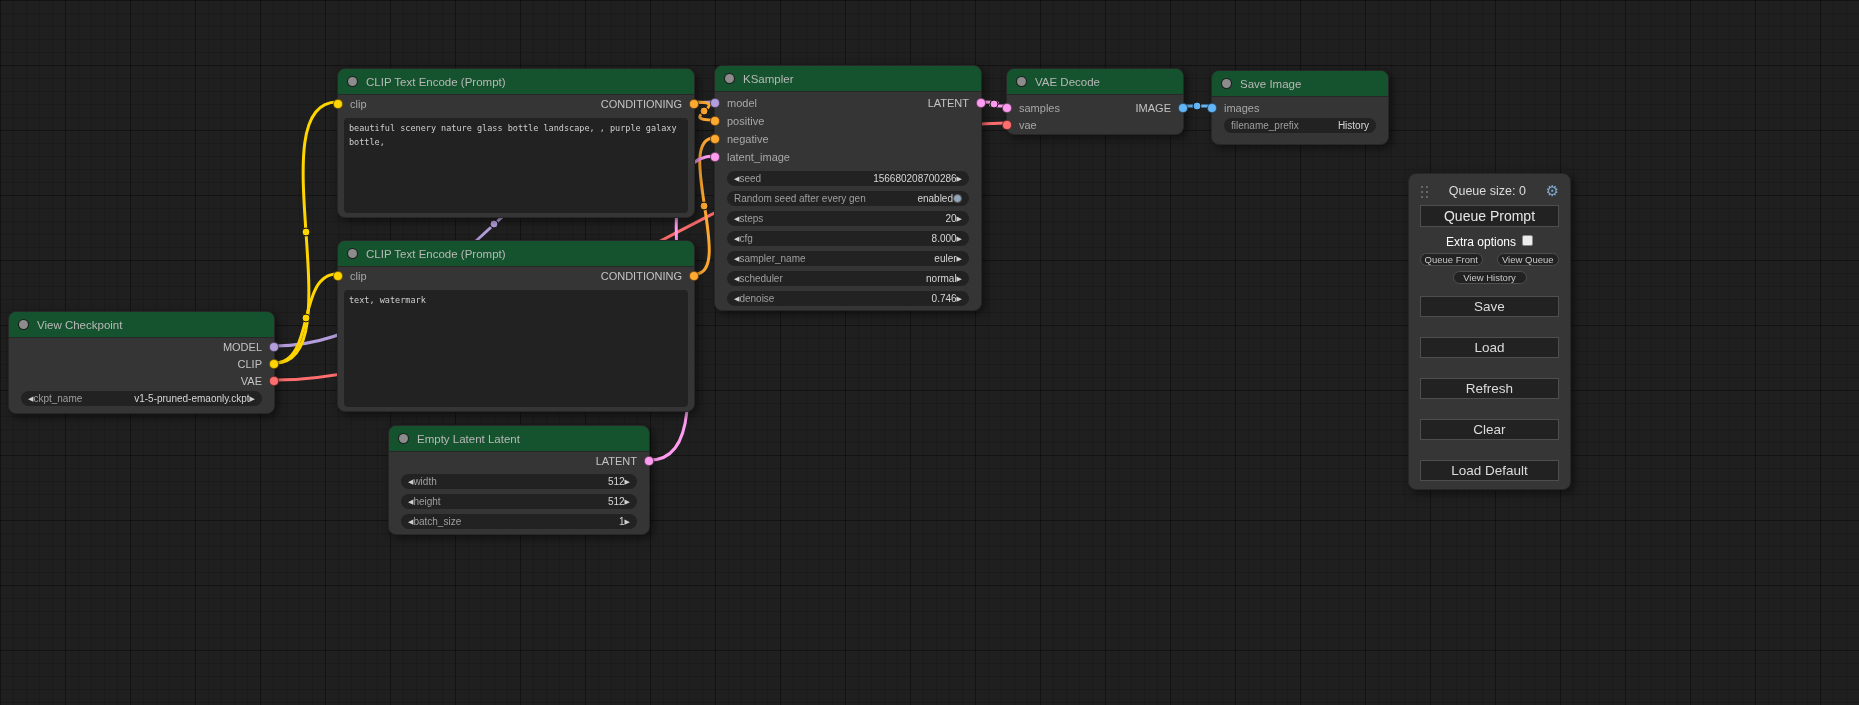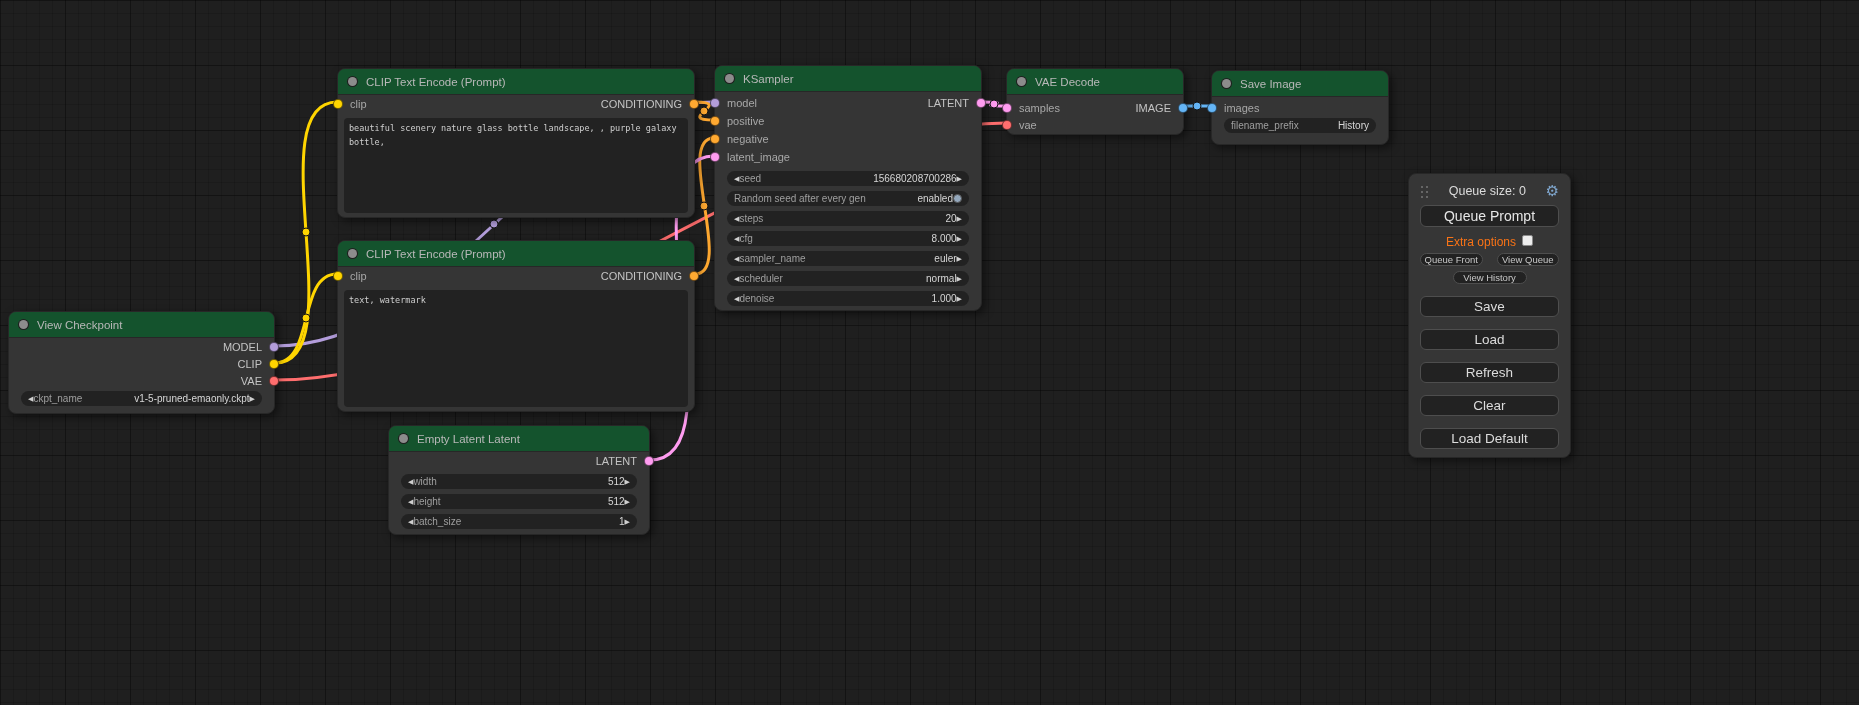--- a/index.html
+++ b/index.html
@@ -53,24 +53,24 @@
 
   .queue-panel{position:absolute;background:#363636;border:1px solid #272727;border-radius:8px;
     box-shadow:3px 3px 9px rgba(0,0,0,.5);padding:5px 11px 8px;color:#ddd}
   .qp-header{display:flex;align-items:flex-end;justify-content:space-between;height:19px}
   .drag-handle{width:9px;height:13px;position:relative;flex:none}
   .drag-handle::before{content:"";position:absolute;left:1px;top:1px;width:2px;height:2px;border-radius:50%;
     background:#777;box-shadow:0 5px 0 #777,0 10px 0 #777,5px 0 0 #777,5px 5px 0 #777,5px 10px 0 #777}
   .qp-title{font-size:12.5px;color:#dcdcdc}
   .gear{font-size:15px;color:#7fa6cd;line-height:1;cursor:pointer}
   .qp-btn{display:block;font-family:inherit;background:#222;border:1px solid #4e4e4e;color:#dcdcdc;
-    border-radius:6px;cursor:pointer;text-align:center}
-  .qp-btn.big{width:100%;height:21px;font-size:13.5px;margin-top:12px}
+    border-radius:0;cursor:pointer;text-align:center}
+  .qp-btn.big{width:100%;height:21px;font-size:13.5px;margin-top:20px}
   .qp-btn.prompt{height:22px;margin-top:7px;font-size:14px;color:#e6e6e6}
-  .qp-extra{display:flex;align-items:flex-start;justify-content:center;gap:6px;margin-top:8px;height:13px;font-size:12px;color:#f97316}
+  .qp-extra{display:flex;align-items:flex-start;justify-content:center;gap:6px;margin-top:8px;height:13px;font-size:12px;color:#ffffff}
   .checkbox{width:11px;height:11px;background:#ededed;border:1px solid #8a8a8a;border-radius:2px;cursor:pointer}
   .qp-row{display:flex;gap:14px;margin-top:5px}
   .qp-row.center{justify-content:center}
   .qp-btn.small{flex:1;height:13px;font-size:9.5px;border-radius:7px;color:#c8c8c8;padding:0 2px;line-height:11px}
   .qp-btn.small.solo{flex:none;width:74px}
   .gap-top{margin-top:12px !important}
 </style>
 </head>
 <body>
 
@@ -244,21 +244,21 @@
       <span class="w-arrow">◀</span>
       <span class="w-label">scheduler</span>
       <span class="w-spacer"></span>
       <span class="w-value">normal</span>
       <span class="w-arrow">▶</span>
     </div>
     <div class="widget">
       <span class="w-arrow">◀</span>
       <span class="w-label">denoise</span>
       <span class="w-spacer"></span>
-      <span class="w-value">1.000</span>
+      <span class="w-value">0.746</span>
       <span class="w-arrow">▶</span>
     </div>
   </div>
 
   <div class="node" style="left:1006px;top:68px;width:178px;height:67px">
     <div class="node-header">
       <span class="collapse-dot"></span>
       <span class="node-title">VAE Decode</span>
     </div>
     <div class="io-row pt4">

